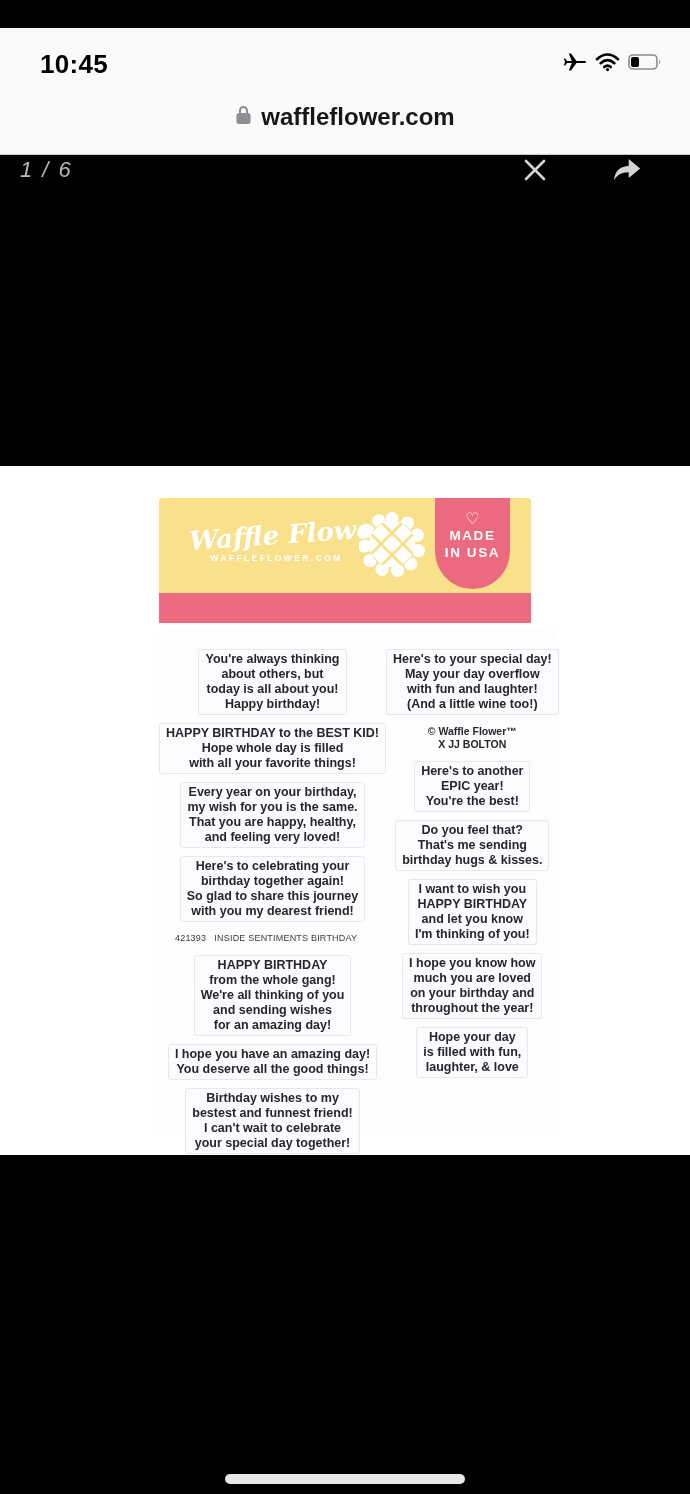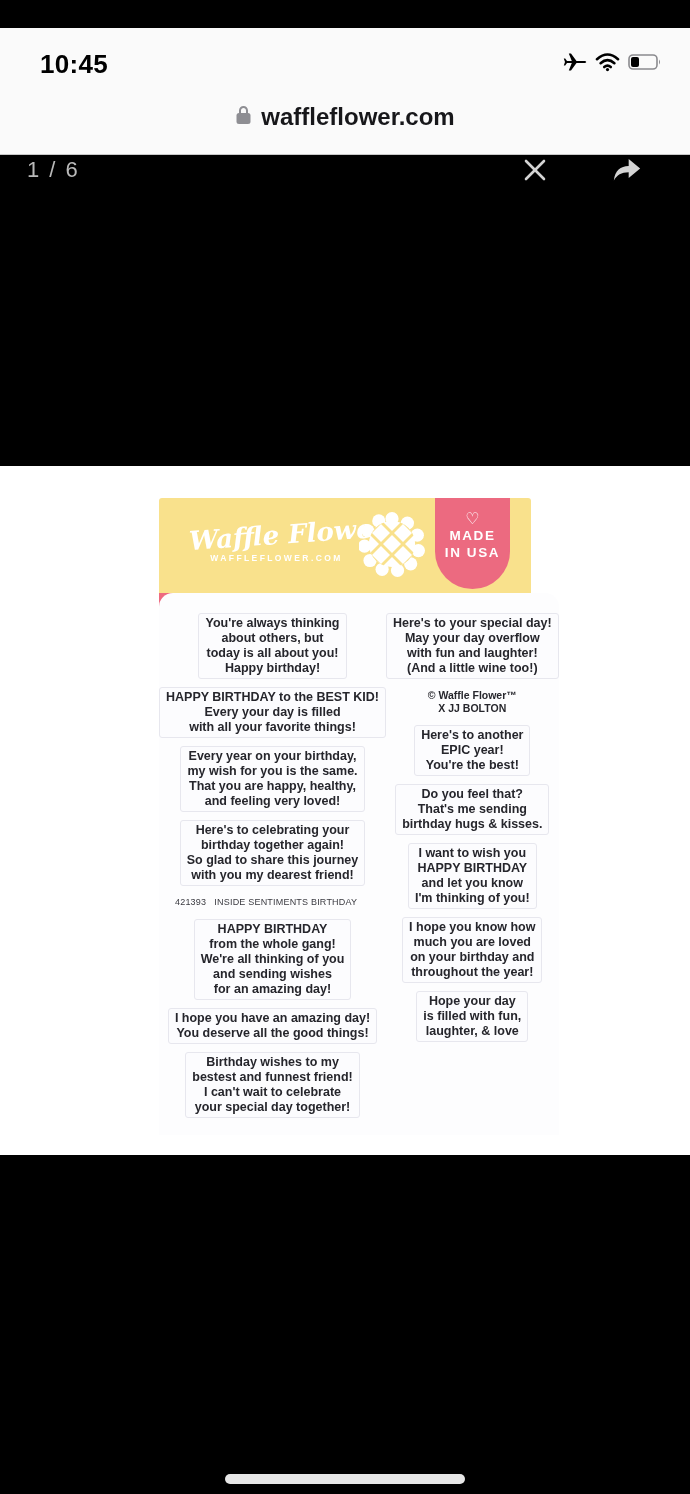--- a/index.html
+++ b/index.html
@@ -8,21 +8,21 @@
 
   
   .top-chrome { position:absolute; top:0; left:0; right:0; height:127px; background:#fafafa; border-bottom:1px solid #c8c8c8;margin-top:28px; }
   .status-bar { display:flex; justify-content:space-between; align-items:center; height:58px; padding:14px 28px 0 40px; }
   .status-time { font-size:26px; font-weight:700; color:#000; letter-spacing:.3px; }
   .status-icons { display:flex; align-items:center; gap:8px; }
   .address-bar { display:flex; justify-content:center; align-items:center; gap:9px; height:62px; }
   .url-text { font-size:24px; font-weight:600; color:#17171a; }
 
   
-  .viewer-header { position:absolute; top:128px; left:0; right:0; height:84px; display:flex; justify-content:space-between; align-items:center; padding:0 42px 0 27px; }
+  .viewer-header { position:absolute; top:128px; left:0; right:0; height:84px; display:flex; justify-content:space-between; align-items:center; padding:0 42px 0 20px;font-style:italic; }
   .image-counter { color:#b9b9b9; font-size:22px; letter-spacing:2px; }
   .viewer-actions { display:flex; align-items:center; gap:52px; }
   .icon-btn { background:none; border:none; cursor:pointer; padding:4px; line-height:0; }
 
   
   .white-band { position:absolute; top:466px; left:0; right:0; height:689px; background:#fff; }
   .product { position:absolute; left:159px; top:32px; width:372px; height:637px; background:#fff; }
 
   .pkg-header { position:relative; height:95px; border-radius:3px 3px 0 0; }
   .logo-block { position:absolute; left:30px; top:22px; width:175px; text-align:center; }
@@ -30,21 +30,21 @@
   .logo-reg { font-size:11px; vertical-align:super; }
   .logo-site { font-size:8.5px; letter-spacing:2.4px; color:#fff; font-weight:700; margin-top:3px; }
   .waffle-icon { position:absolute; left:200px; top:13px; }
   .badge { position:absolute; right:21px; top:0; width:75px; height:91px; border-radius:0 0 38px 38px; color:#fff; text-align:center; }
   .badge-heart { font-size:16px; line-height:16px; margin-top:13px; font-family:"DejaVu Sans", sans-serif; }
   .badge-line { font-size:13.5px; letter-spacing:1.6px; font-weight:700; line-height:17px; }
 
   .pkg-body { display:flex; height:542px; background:linear-gradient(#ee6a80 0 30px, #ffffff 30px); }
   .stripe { width:17px; display:flex; flex-direction:column; }
   .stripe-seg { flex:1; border-bottom:1px solid rgba(255,255,255,.55); }
-  .card { flex:1; background:#fdfdfe; border-radius:14px 14px 0 0; display:flex; padding-top:16px; position:relative; z-index:1; }
+  .card { flex:1; background:#fdfdfe; border-radius:14px 14px 0 0; display:flex; padding-top:16px; position:relative; z-index:1;margin-top:36px; }
   .col { flex:1; display:flex; flex-direction:column; align-items:center; overflow:visible; }
 
   .sent { width:max-content; white-space:pre; text-align:center; font-size:12.5px; line-height:15px; font-weight:700; color:#26262c; margin:4px 0; padding:2px 6px; background:rgba(252,252,254,.92); border:1px solid #e7e7ee; border-radius:3px; }
   .sent.sku { align-self:flex-start; font-size:9px; font-weight:500; letter-spacing:.2px; border:none; background:none; margin:3px 0 3px 10px; color:#3a3a40; }
   .sent.credit { font-size:10.5px; line-height:13px; border:none; background:none; font-weight:700; }
 
   
   .home-indicator { position:absolute; left:225px; bottom:10px; width:240px; height:10px; border-radius:5px; background:#e7e7e7; border:none; }
 </style>
 </head>
@@ -175,21 +175,21 @@
             <div class="stripe-seg" style="background: rgb(244, 171, 200);"></div>
             <div class="stripe-seg" style="background: rgb(238, 111, 161);"></div>
           </div>
         <div class="card">
           <div class="col" id="col-left">
               <div class="sent normal">You're always thinking
 about others, but
 today is all about you!
 Happy birthday!</div>
               <div class="sent normal">HAPPY BIRTHDAY to the BEST KID!
-Every your day is filled
+Hope whole day is filled
 with all your favorite things!</div>
               <div class="sent normal">Every year on your birthday,
 my wish for you is the same.
 That you are happy, healthy,
 and feeling very loved!</div>
               <div class="sent normal">Here's to celebrating your
 birthday together again!
 So glad to share this journey
 with you my dearest friend!</div>
               <div class="sent sku">421393   INSIDE SENTIMENTS BIRTHDAY</div>

